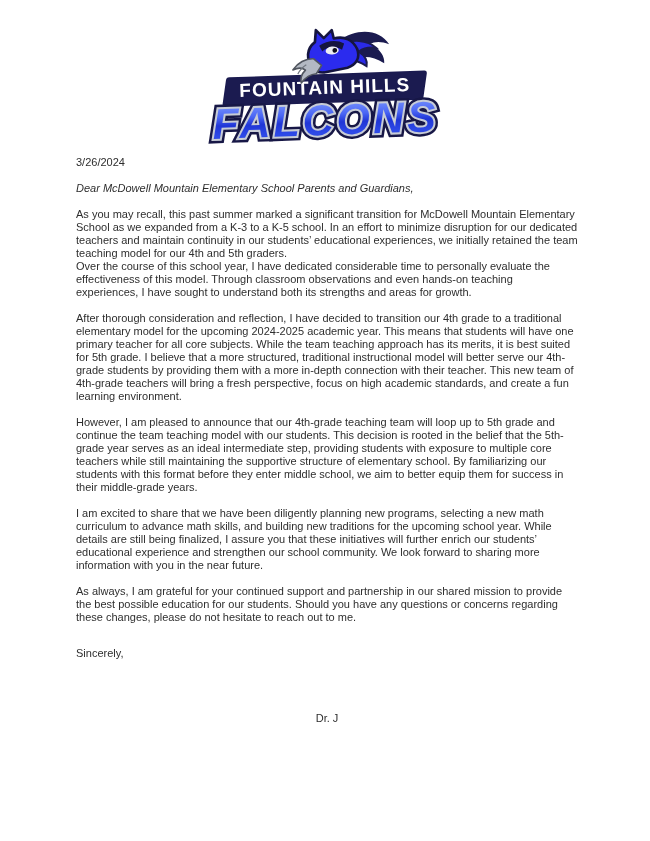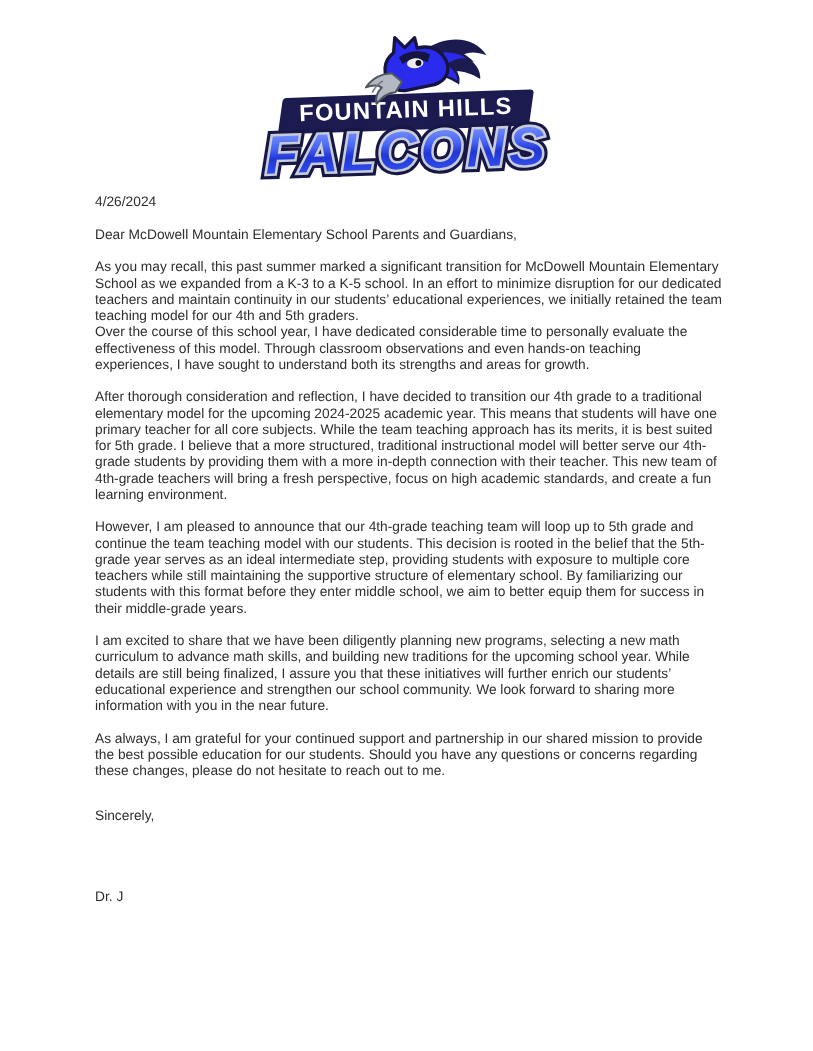--- a/index.html
+++ b/index.html
@@ -88,25 +88,25 @@
   }
 
   
   .letter {
     padding: 12px 72px 0 76px;
     font-size: 11px;
     line-height: 13px;
     color: #2e2e2e;
   }
   .date-line { margin-bottom: 13px; }
-  .salutation { margin-bottom: 13px; }
+  .salutation { margin-bottom: 13px; font-style: italic; }
   .para { margin: 0 0 13px 0; white-space: pre-line; }
   .closing { margin-top: 23px; }
   .signature { margin-top: 52px; }
-  .signature div { line-height: 13px; }
+  .signature div { line-height: 13px; text-align: center; }
 </style>
 </head>
 <body>
 
 <div class="page">
 
   <div class="logo">
     <div class="falcon-head">
       <svg viewBox="0 0 170 100" width="112" height="66" aria-hidden="true">
 
@@ -131,21 +131,21 @@
       </div>
       <div class="falcons-wrap">
         <span class="falcons-layer falcons-outline">FALCONS</span>
         <span class="falcons-layer falcons-mid">FALCONS</span>
         <span class="falcons-fill">FALCONS</span>
       </div>
     </div>
   </div>
 
   <div class="letter">
-    <div class="date-line">4/26/2024</div>
+    <div class="date-line">3/26/2024</div>
     <div class="salutation">Dear McDowell Mountain Elementary School Parents and Guardians,</div>
 
     <div>
         <p class="para">As you may recall, this past summer marked a significant transition for McDowell Mountain Elementary School as we expanded from a K-3 to a K-5 school. In an effort to minimize disruption for our dedicated teachers and maintain continuity in our students’ educational experiences, we initially retained the team teaching model for our 4th and 5th graders.
 Over the course of this school year, I have dedicated considerable time to personally evaluate the effectiveness of this model. Through classroom observations and even hands-on teaching experiences, I have sought to understand both its strengths and areas for growth.</p>
         <p class="para">After thorough consideration and reflection, I have decided to transition our 4th grade to a traditional elementary model for the upcoming 2024-2025 academic year. This means that students will have one primary teacher for all core subjects. While the team teaching approach has its merits, it is best suited for 5th grade. I believe that a more structured, traditional instructional model will better serve our 4th-grade students by providing them with a more in-depth connection with their teacher. This new team of 4th-grade teachers will bring a fresh perspective, focus on high academic standards, and create a fun learning environment.</p>
         <p class="para">However, I am pleased to announce that our 4th-grade teaching team will loop up to 5th grade and continue the team teaching model with our students. This decision is rooted in the belief that the 5th-grade year serves as an ideal intermediate step, providing students with exposure to multiple core teachers while still maintaining the supportive structure of elementary school. By familiarizing our students with this format before they enter middle school, we aim to better equip them for success in their middle-grade years.</p>
         <p class="para">I am excited to share that we have been diligently planning new programs, selecting a new math curriculum to advance math skills, and building new traditions for the upcoming school year. While details are still being finalized, I assure you that these initiatives will further enrich our students’ educational experience and strengthen our school community. We look forward to sharing more information with you in the near future.</p>
         <p class="para">As always, I am grateful for your continued support and partnership in our shared mission to provide the best possible education for our students. Should you have any questions or concerns regarding these changes, please do not hesitate to reach out to me.</p>
       </div>

